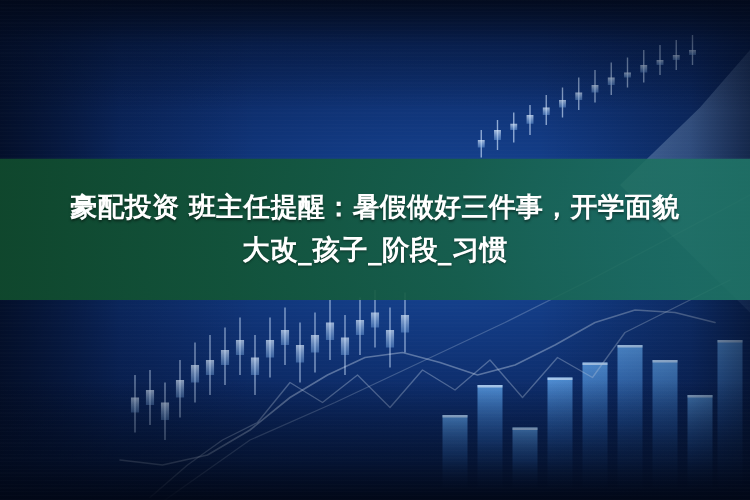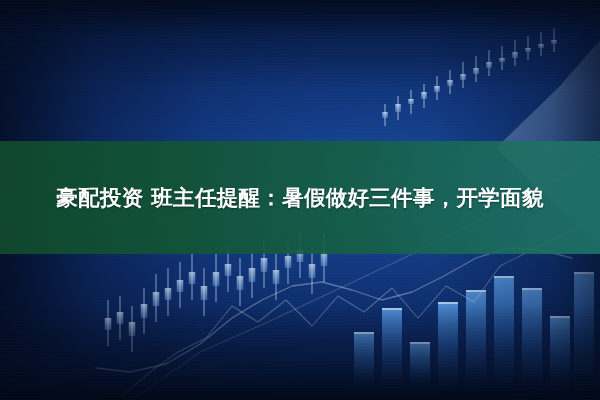--- a/index.html
+++ b/index.html
@@ -44,21 +44,21 @@
     position: absolute;
     inset: 0;
   }
   .layer svg { display: block; width: 600px; height: 400px; }
 
   
   .banner {
     position: absolute;
     left: 0;
     right: 0;
-    top: 141px;
+    top: 127px;
     height: 113px;
     background: linear-gradient(to right, rgba(16,74,45,0.94) 0%, rgba(18,84,54,0.93) 30%, rgba(22,96,71,0.90) 62%, rgba(28,112,93,0.86) 85%, rgba(32,122,104,0.84) 100%);
     display: flex;
     flex-direction: column;
     align-items: center;
     justify-content: center;
     box-sizing: border-box;
   }
   .banner-line {
     color: #ffffff;
@@ -195,15 +195,16 @@
           <rect x="320.75" y="252" width="6.5" height="14" fill="url(#gCandle)" opacity="0.72"></rect>
         </g>
     </svg>
   </div>
 
   <div class="bg-vignette"></div>
   <div class="scanlines"></div>
 
   <div class="banner">
     <div class="banner-line l1">豪配投资 班主任提醒：暑假做好三件事，开学面貌</div>
+    <div class="banner-line l2">大改_孩子_阶段_习惯</div>
   </div>
 
 </div>
 
 </body></html>

